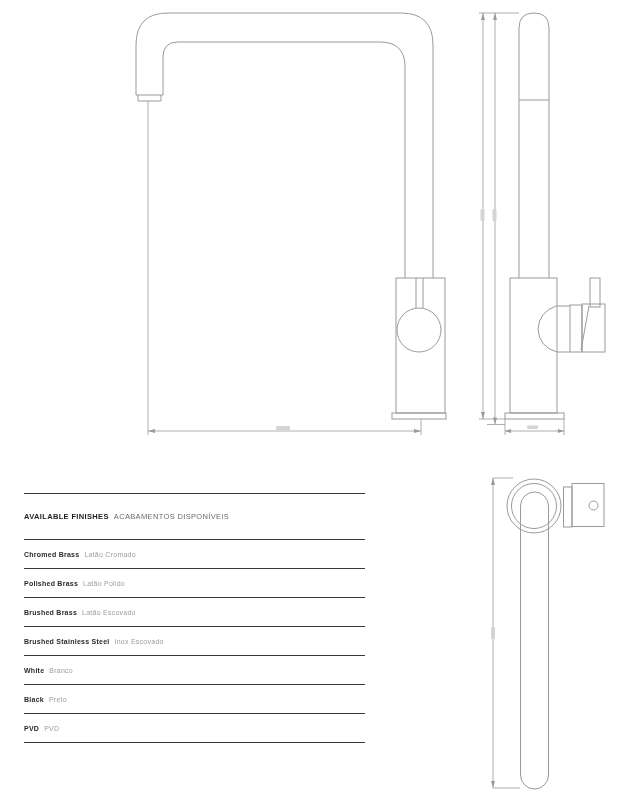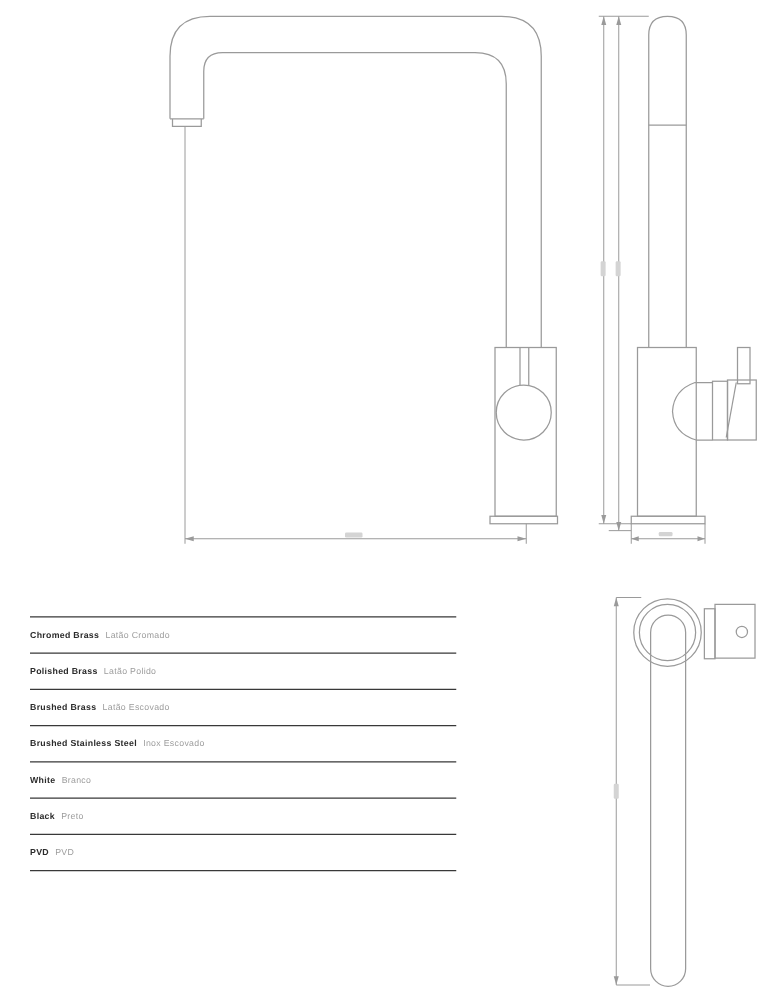--- a/index.html
+++ b/index.html
@@ -133,20 +133,24 @@
       <path class="dim" d="M493,478 L513,478"></path>
       <path class="dim" d="M493,788 L520,788"></path>
       <path class="dim" d="M493,478 L493,788"></path>
       <polygon class="arrow" points="493,478 491,485 495,485"></polygon>
       <polygon class="arrow" points="493,788 491,781 495,781"></polygon>
       <rect class="smudge" x="491" y="627" width="4" height="12" rx="1"></rect>
     </g>
   </svg>
 
   <div class="finishes">
+    <div class="t-row t-header">
+      <span class="en">AVAILABLE FINISHES</span>
+      <span class="pt">ACABAMENTOS DISPONÍVEIS</span>
+    </div>
     <div class="t-row t-finish">
       <span class="en">Chromed Brass</span>
       <span class="pt">Latão Cromado</span>
     </div>
     <div class="t-row t-finish">
       <span class="en">Polished Brass</span>
       <span class="pt">Latão Polido</span>
     </div>
     <div class="t-row t-finish">
       <span class="en">Brushed Brass</span>

